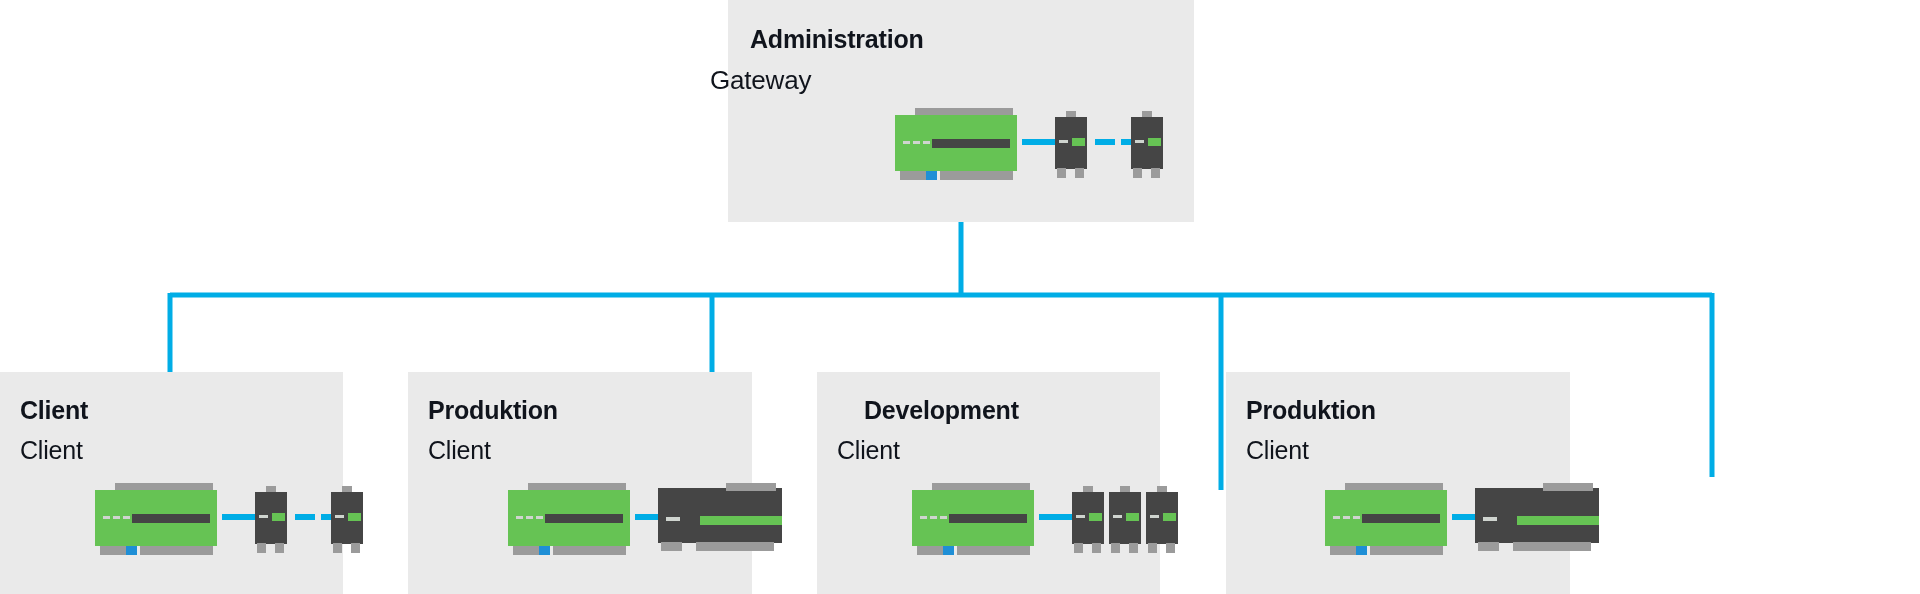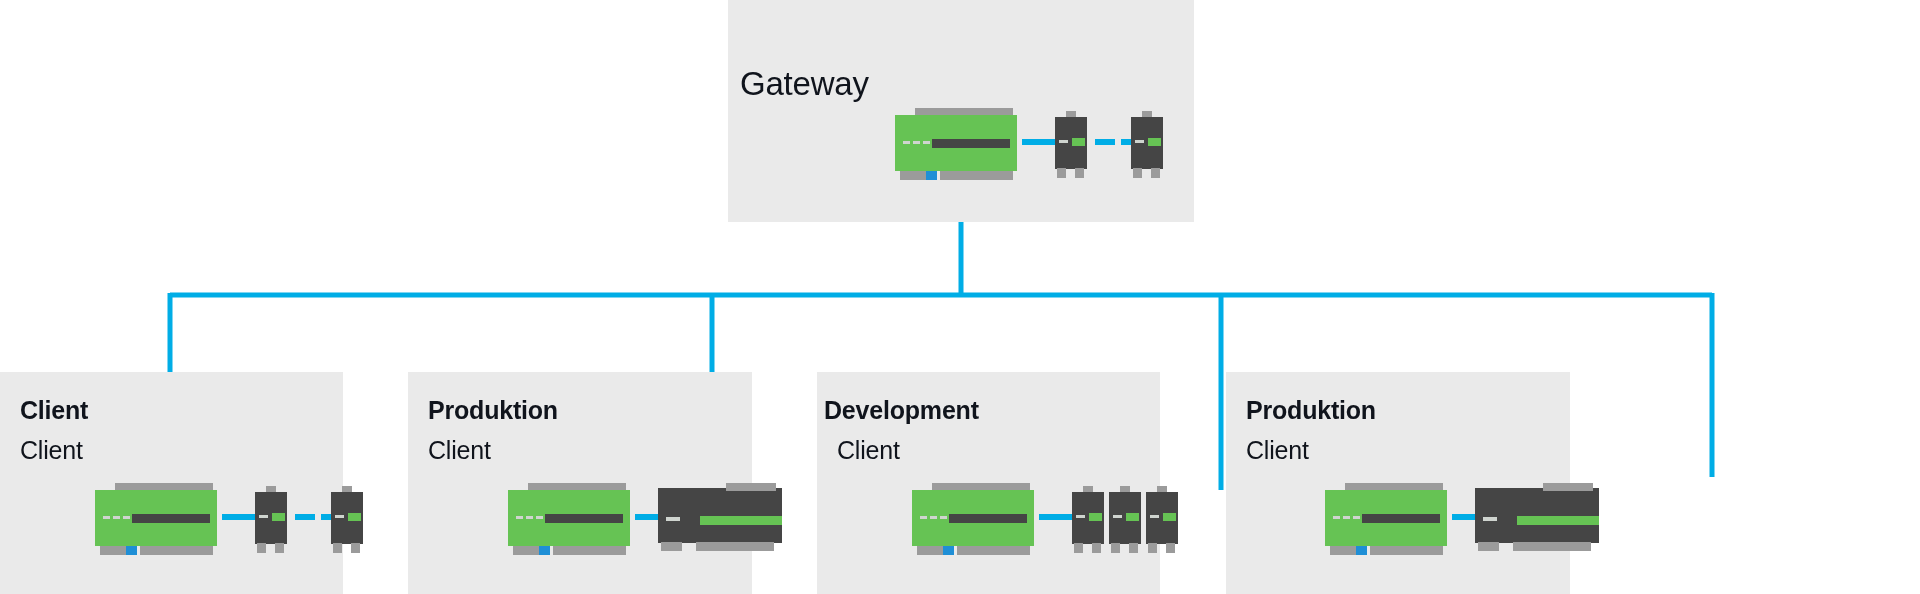--- a/index.html
+++ b/index.html
@@ -168,21 +168,22 @@
     <line x1="170" y1="295" x2="1712" y2="295" stroke="#00ade6" stroke-width="5"></line>
 
     <line x1="170" y1="293" x2="170" y2="490" stroke="#00ade6" stroke-width="5"></line>
     <line x1="712" y1="293" x2="712" y2="477" stroke="#00ade6" stroke-width="5"></line>
     <line x1="1221" y1="293" x2="1221" y2="490" stroke="#00ade6" stroke-width="5"></line>
     <line x1="1712" y1="293" x2="1712" y2="477" stroke="#00ade6" stroke-width="5"></line>
   </svg>
 
   <div class="panel" style="left:728px; top:0px; width:466px; height:222px;">
   </div>
-  <div class="panel-subtitle" style="left:740px; top:65px; font-size:33px;">Gateway</div>
+  <div class="panel-title" style="left:750px; top:25px; font-size:25px;">Administration</div>
+  <div class="panel-subtitle" style="left:710px; top:65px; font-size:26px;">Gateway</div>
 
   <div class="device-cluster" style="left:895px; top:108px; width:290px; height:75px;">
 
     <div class="plc" style="left:0px; top:0px; width:130px; height:72px;">
       <div class="top-rail" style="left:20px; top:0px; width:98px; height:9px;"></div>
       <div class="body" style="left:0px; top:7px; width:122px; height:56px;"></div>
       <div class="leds" style="left:8px; top:33px;">
         <i></i>
           <i></i>
           <i></i>
@@ -279,21 +280,21 @@
       <div class="w-body" style="width:124px; height:55px;"></div>
       <div class="w-top" style="left:68px; top:-5px; width:50px; height:8px;"></div>
       <div class="w-led" style="left:8px; top:29px; width:14px; height:4px;"></div>
       <div class="w-green" style="left:42px; top:28px; width:82px; height:9px;"></div>
       <div class="w-foot" style="left:3px; top:54px; width:21px; height:9px;"></div>
       <div class="w-foot" style="left:38px; top:54px; width:78px; height:9px;"></div>
     </div>
   </div>
 
   <div class="panel" style="left:817px; top:372px; width:343px; height:222px;"></div>
-  <div class="panel-title" style="left:824px; top:396px; font-size:25px;">Development</div>
+  <div class="panel-title" style="left:864px; top:396px; font-size:25px;">Development</div>
   <div class="panel-subtitle" style="left:837px; top:436px; font-size:25px;">Client</div>
 
   <div class="device-cluster" style="left:912px; top:483px; width:250px; height:75px;">
     <div class="plc" style="left:0px; top:0px; width:130px; height:72px;">
       <div class="top-rail" style="left:20px; top:0px; width:98px; height:9px;"></div>
       <div class="body" style="left:0px; top:7px; width:122px; height:56px;"></div>
       <div class="leds" style="left:8px; top:33px;">
           <i></i>
           <i></i>
           <i></i>

